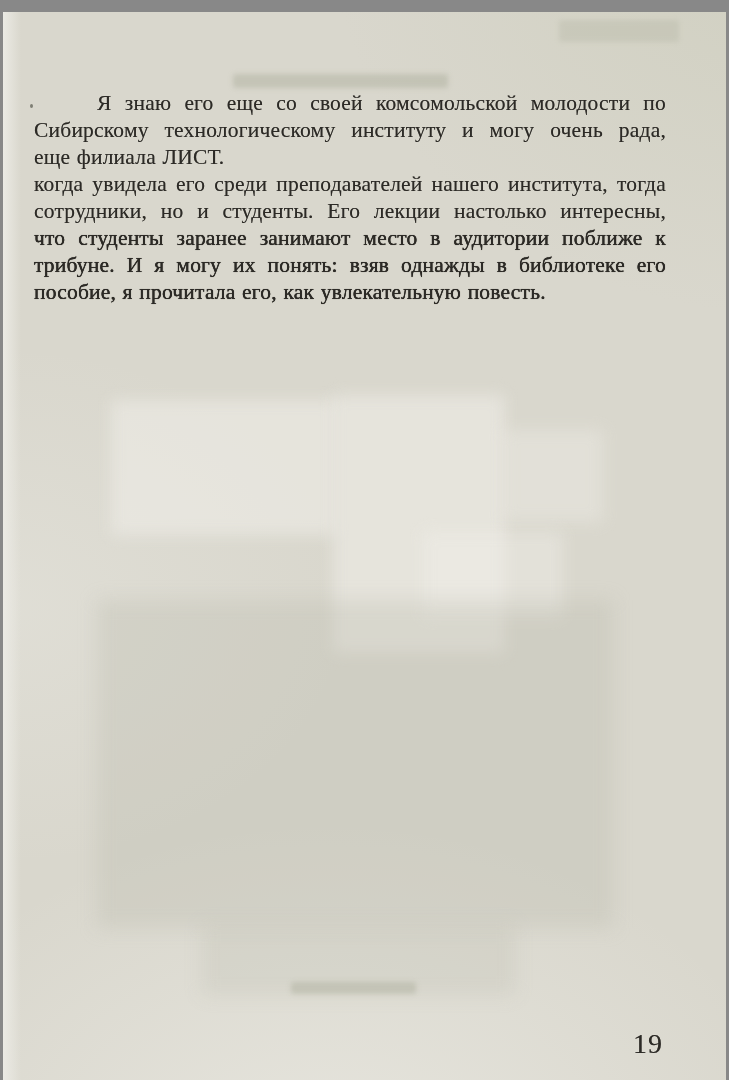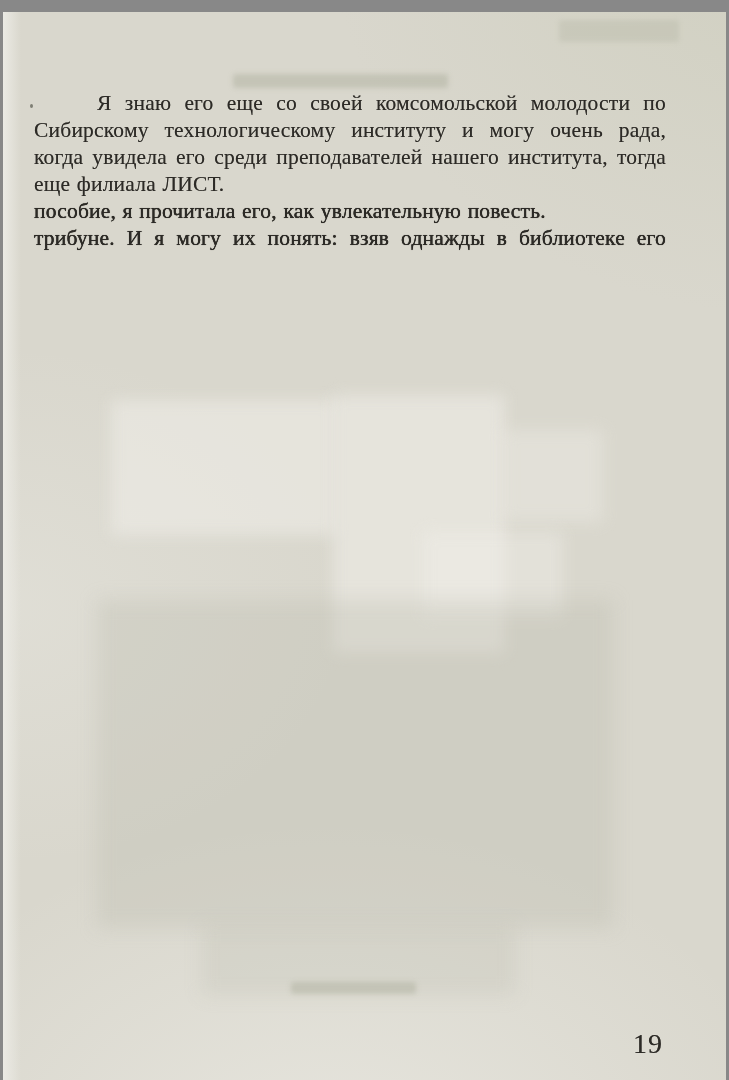--- a/index.html
+++ b/index.html
@@ -96,24 +96,26 @@
   <div class="ghost g-dark" style="left:94px; top:588px; width:516px; height:328px;"></div>
   <div class="ghost g-dark" style="left:198px; top:912px; width:315px; height:72px; opacity:.8;"></div>
   <div class="ghost g-textline" style="left:288px; top:970px; width:125px; height:12px;"></div>
 
   <div class="speck" style="left:27px; top:92px;"></div>
 
   <div class="text-block">
     <p class="para">
       <span class="ln indent">Я знаю его еще со своей комсомольской молодости по</span>
       <span class="ln">Сибирскому технологическому институту и могу очень рада,</span>
+      <span class="ln lastline">еще филиала ЛИСТ.</span>
       <span class="ln">когда увидела его среди преподавателей нашего института, тогда</span>
-      <span class="ln lastline">еще филиала ЛИСТ.</span>
     </p>
     <p class="para">
+      <span class="ln">сотрудники, но и студенты. Его лекции настолько интересны,</span>
+      <span class="ln heavy">что студенты заранее занимают место в аудитории поближе к</span>
+      <span class="ln heavy">трибуне. И я могу их понять: взяв однажды в библиотеке его</span>
       <span class="ln lastline heavy">пособие, я прочитала его, как увлекательную повесть.</span>
-      <span class="ln heavy">трибуне. И я могу их понять: взяв однажды в библиотеке его</span>
     </p>
   </div>
 
   <div class="page-number">19</div>
 
 </div>
 
 </body></html>

